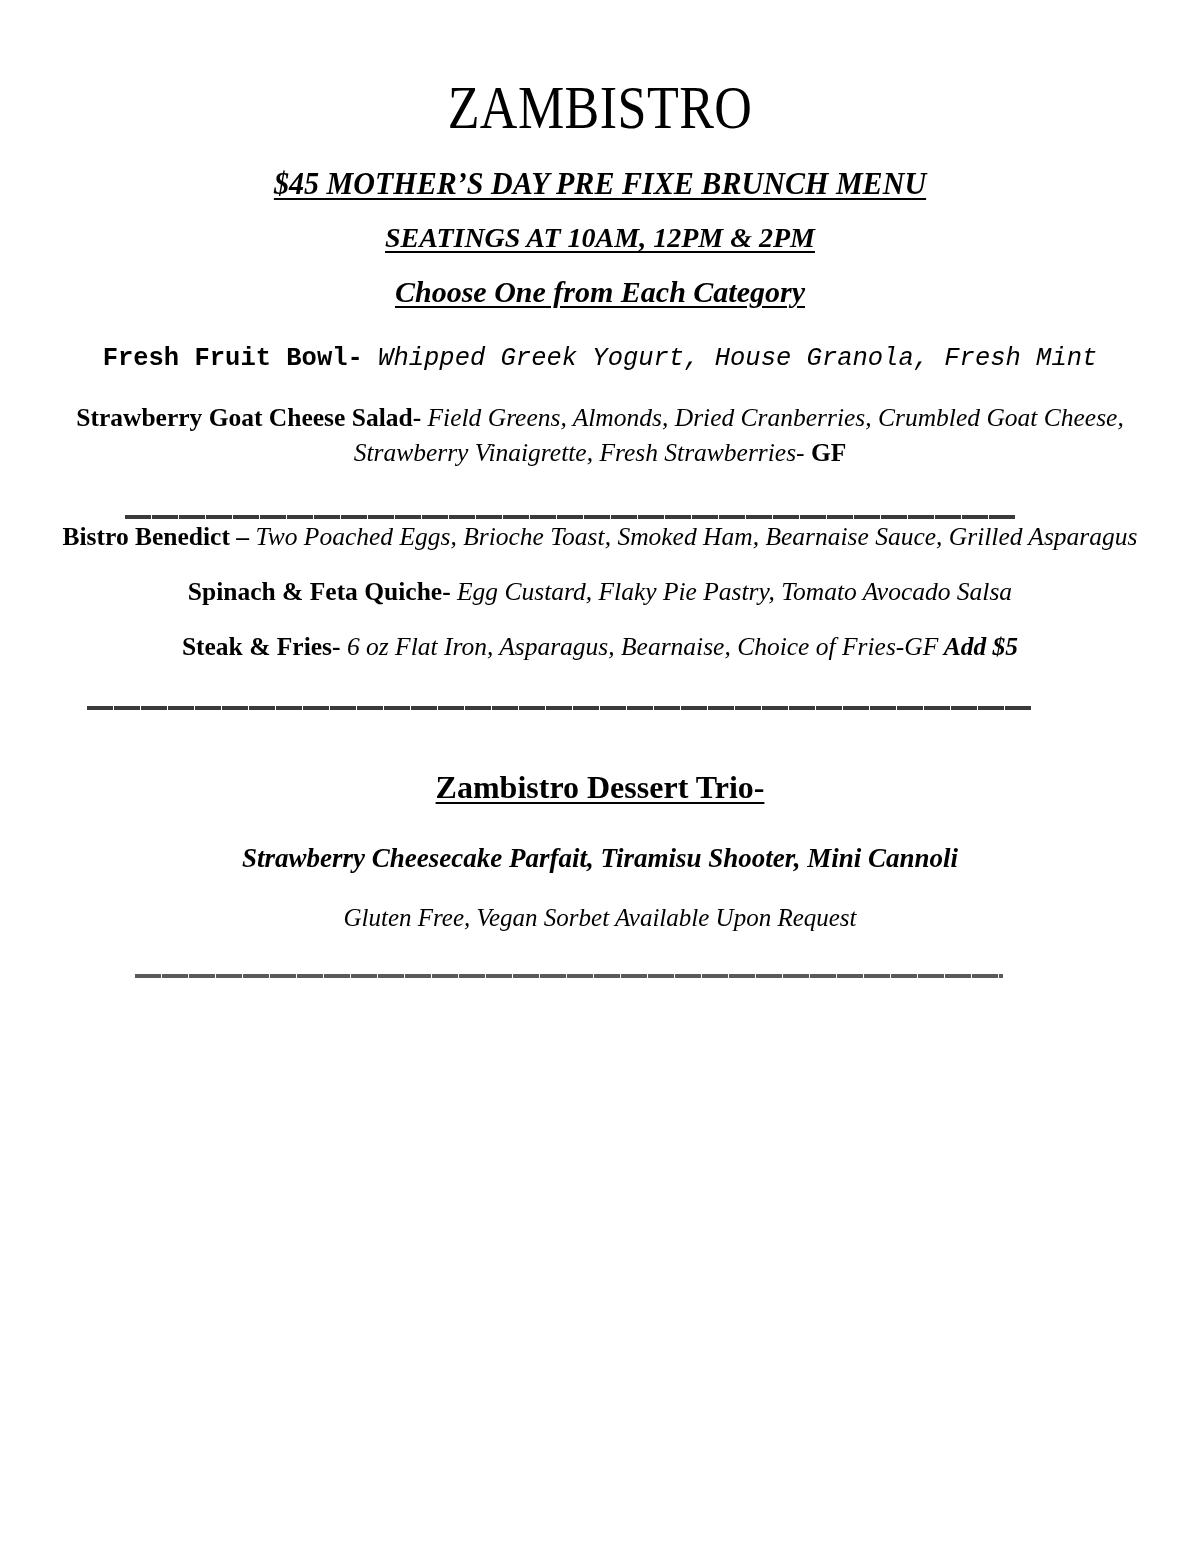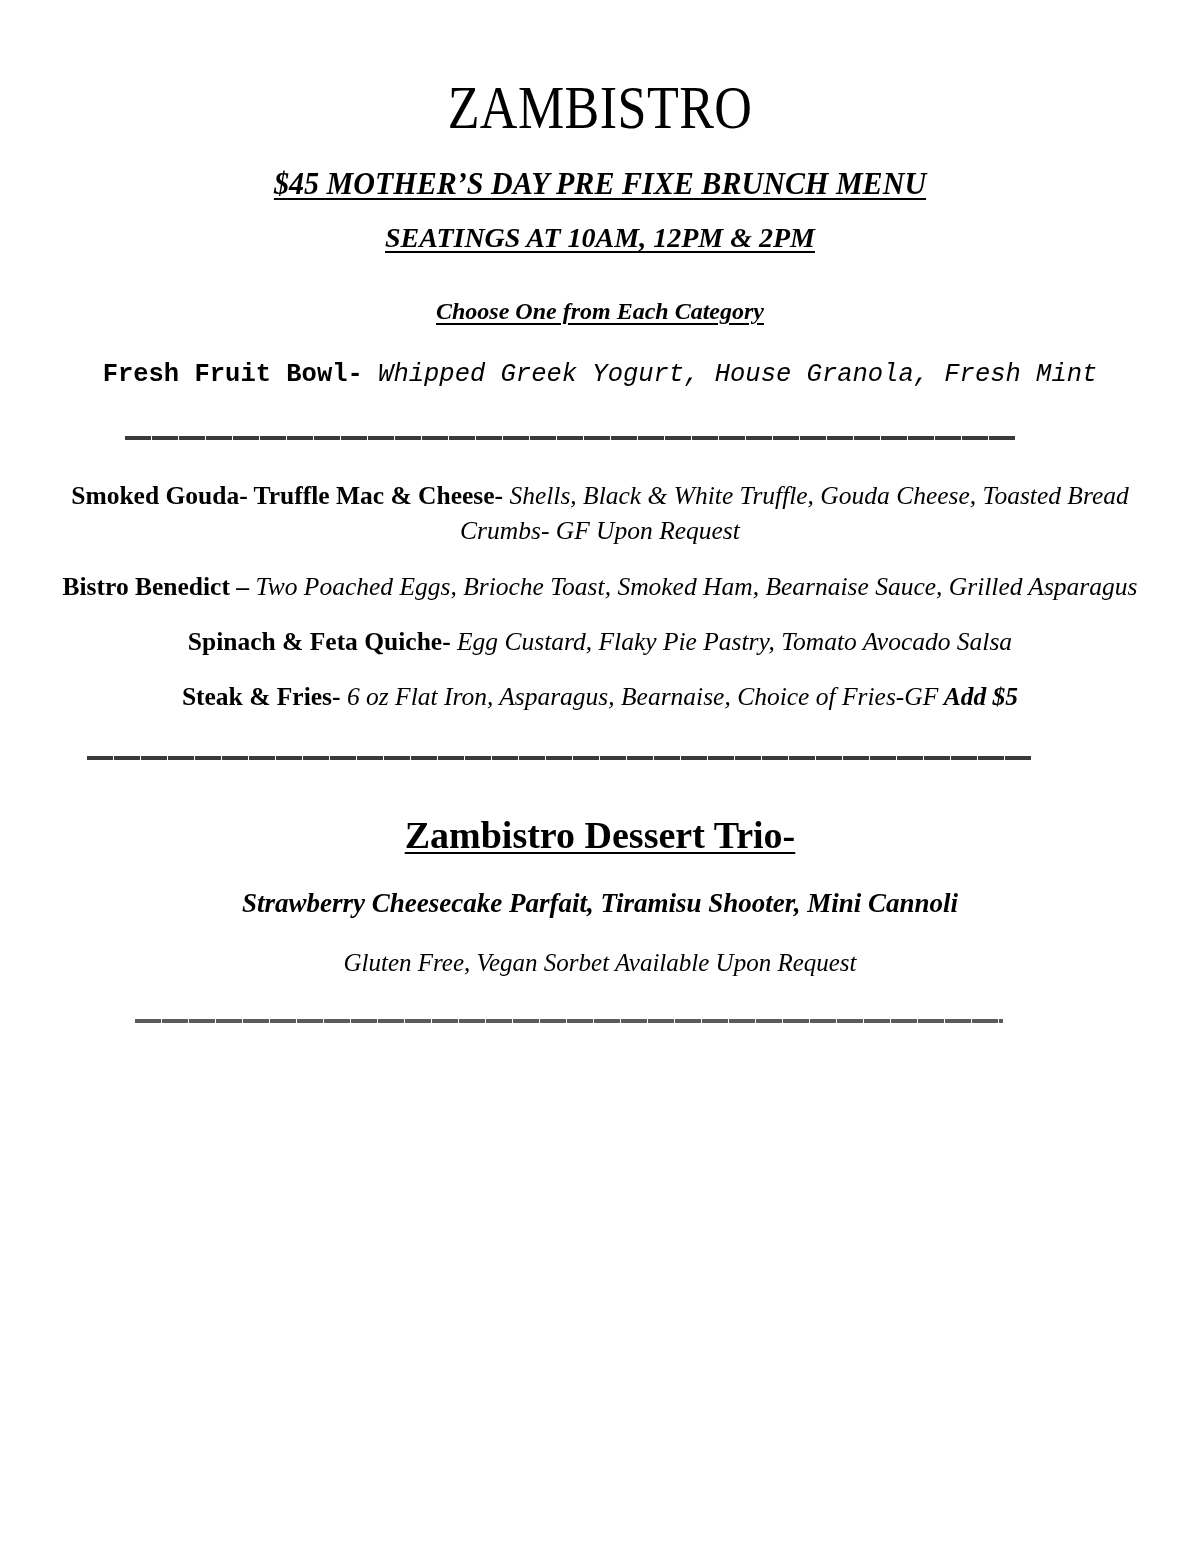--- a/index.html
+++ b/index.html
@@ -51,23 +51,22 @@
     font-size: 31px;
     padding-top: 28px;
     transform: scaleX(0.97);
     transform-origin: center;
   }
   .headline-2 {
     font-size: 28px;
     padding-top: 20px;
   }
   .headline-3 {
-    font-size: 24px;
+    font-size: 30px;
     padding-top: 21px;
-    margin-top: 23px;
   }
   .headline u,
   .headline .ul {
     text-decoration: underline;
     text-decoration-thickness: 1.6px;
     text-underline-offset: 4px;
   }
 
   
   .menu-line {
@@ -122,24 +121,24 @@
   #divider-2 { width: 944px; margin-top: 42px; margin-left: 52px; height: 4px; }
   #divider-3 { width: 868px; margin-top: 42px; margin-left: 100px;
                background-image: repeating-linear-gradient(
                  to right,
                  #5a5a5a 0px, #5a5a5a 26px,
                  #ffffff 26px, #ffffff 27px); }
 
   
   .dessert-title {
     text-align: center;
-    font-size: 38px;
+    font-size: 32px;
     font-weight: 700;
     font-style: normal;
-    margin: 7px;
+    margin: 13px;
     padding-top: 46px;
     white-space: nowrap;
   }
   .dessert-title .ul {
     text-decoration: underline;
     text-decoration-thickness: 1.8px;
     text-underline-offset: 4px;
   }
   .dessert-items {
     text-align: center;
@@ -176,30 +175,30 @@
   </div>
 
   <div class="headline headline-3">
     <span class="ul">Choose One from Each Category</span>
   </div>
 
   <section id="course-appetizers">
     <p class="menu-line line-0">
       <span class="item-name">Fresh Fruit Bowl-</span><span class="item-desc"> Whipped Greek Yogurt, House Granola, Fresh Mint</span>
     </p>
+    <p class="menu-line line-1">
+      <span class="item-name">Strawberry Goat Cheese Salad-</span><span class="item-desc"> Field Greens, Almonds, Dried Cranberries, Crumbled Goat Cheese, Strawberry Vinaigrette, Fresh Strawberries-</span><span class="tag-bold"> GF</span>
+    </p>
   </section>
 
   <div class="divider-wrap">
     <div class="divider" id="divider-1"></div>
   </div>
 
   <section id="course-entrees">
-    <p class="menu-line line-0">
-      <span class="item-name">Smoked Gouda- Truffle Mac &amp; Cheese-</span><span class="item-desc"> Shells, Black &amp; White Truffle, Gouda Cheese, Toasted Bread Crumbs- GF Upon Request</span>
-    </p>
     <p class="menu-line line-2">
       <span class="item-name">Bistro Benedict –</span><span class="item-desc"> Two Poached Eggs, Brioche Toast, Smoked Ham, Bearnaise Sauce, Grilled Asparagus</span>
     </p>
     <p class="menu-line line-3">
       <span class="item-name">Spinach &amp; Feta Quiche-</span><span class="item-desc"> Egg Custard, Flaky Pie Pastry, Tomato Avocado Salsa</span>
     </p>
     <p class="menu-line line-4">
       <span class="item-name">Steak &amp; Fries-</span><span class="item-desc"> 6 oz Flat Iron, Asparagus, Bearnaise, Choice of Fries-GF</span><span class="tag-bold-italic"> Add $5</span>
     </p>
   </section>

